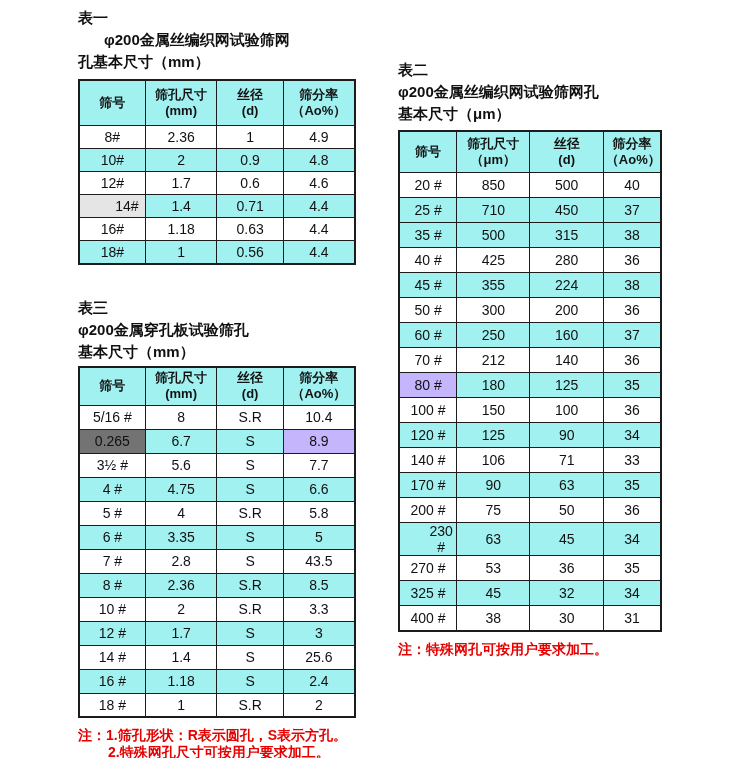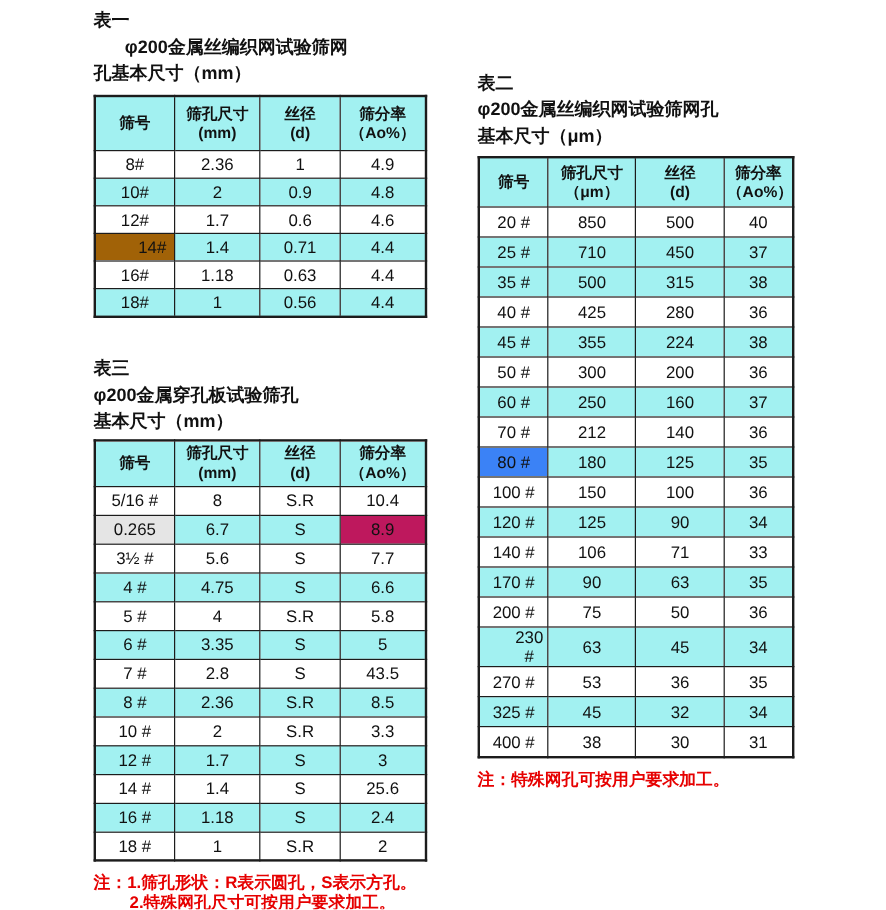--- a/index.html
+++ b/index.html
@@ -131,21 +131,21 @@
               <td style="background: rgb(162, 241, 241);">0.9</td>
               <td style="background: rgb(162, 241, 241);">4.8</td>
             </tr>
             <tr>
               <td>12#</td>
               <td>1.7</td>
               <td>0.6</td>
               <td>4.6</td>
             </tr>
             <tr class="alt">
-              <td style="background: #a16207; padding-left: 31px;">14#</td>
+              <td style="background: #e5e5e5; padding-left: 31px;">14#</td>
               <td style="background: rgb(162, 241, 241);">1.4</td>
               <td style="background: rgb(162, 241, 241);">0.71</td>
               <td style="background: rgb(162, 241, 241);">4.4</td>
             </tr>
             <tr>
               <td>16#</td>
               <td>1.18</td>
               <td>0.63</td>
               <td>4.4</td>
             </tr>
@@ -190,24 +190,24 @@
             </tr>
           </thead>
           <tbody>
             <tr>
               <td>5/16 #</td>
               <td>8</td>
               <td>S.R</td>
               <td>10.4</td>
             </tr>
             <tr class="alt">
-              <td style="background: #e5e5e5;">0.265</td>
+              <td style="background: #737373;">0.265</td>
               <td style="background: rgb(162, 241, 241);">6.7</td>
               <td style="background: rgb(162, 241, 241);">S</td>
-              <td style="background: #be185d; text-align: center;">8.9</td>
+              <td style="background: #c4b5fd; text-align: center;">8.9</td>
             </tr>
             <tr>
               <td>3½ #</td>
               <td>5.6</td>
               <td>S</td>
               <td>7.7</td>
             </tr>
             <tr class="alt">
               <td style="background: rgb(162, 241, 241);">4 #</td>
               <td style="background: rgb(162, 241, 241);">4.75</td>
@@ -354,21 +354,21 @@
               <td style="background: rgb(162, 241, 241);">160</td>
               <td style="background: rgb(162, 241, 241);">37</td>
             </tr>
             <tr>
               <td>70 #</td>
               <td>212</td>
               <td>140</td>
               <td>36</td>
             </tr>
             <tr class="alt">
-              <td style="background: #3b82f6; text-align: center;">80 #</td>
+              <td style="background: #c4b5fd; text-align: center;">80 #</td>
               <td style="background: rgb(162, 241, 241);">180</td>
               <td style="background: rgb(162, 241, 241);">125</td>
               <td style="background: rgb(162, 241, 241);">35</td>
             </tr>
             <tr>
               <td>100 #</td>
               <td>150</td>
               <td>100</td>
               <td>36</td>
             </tr>

